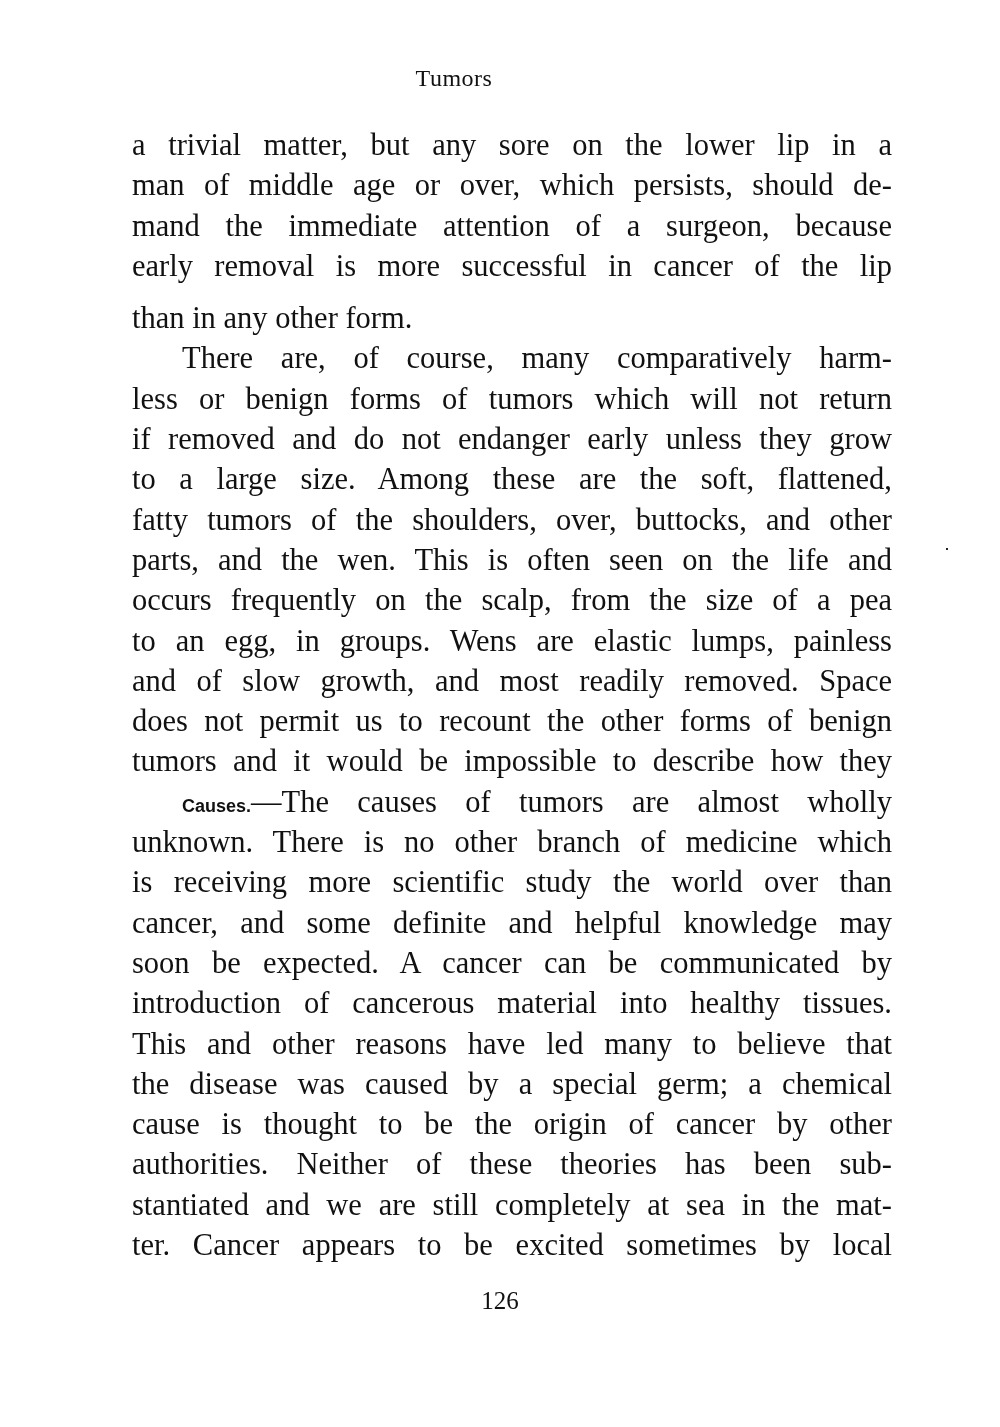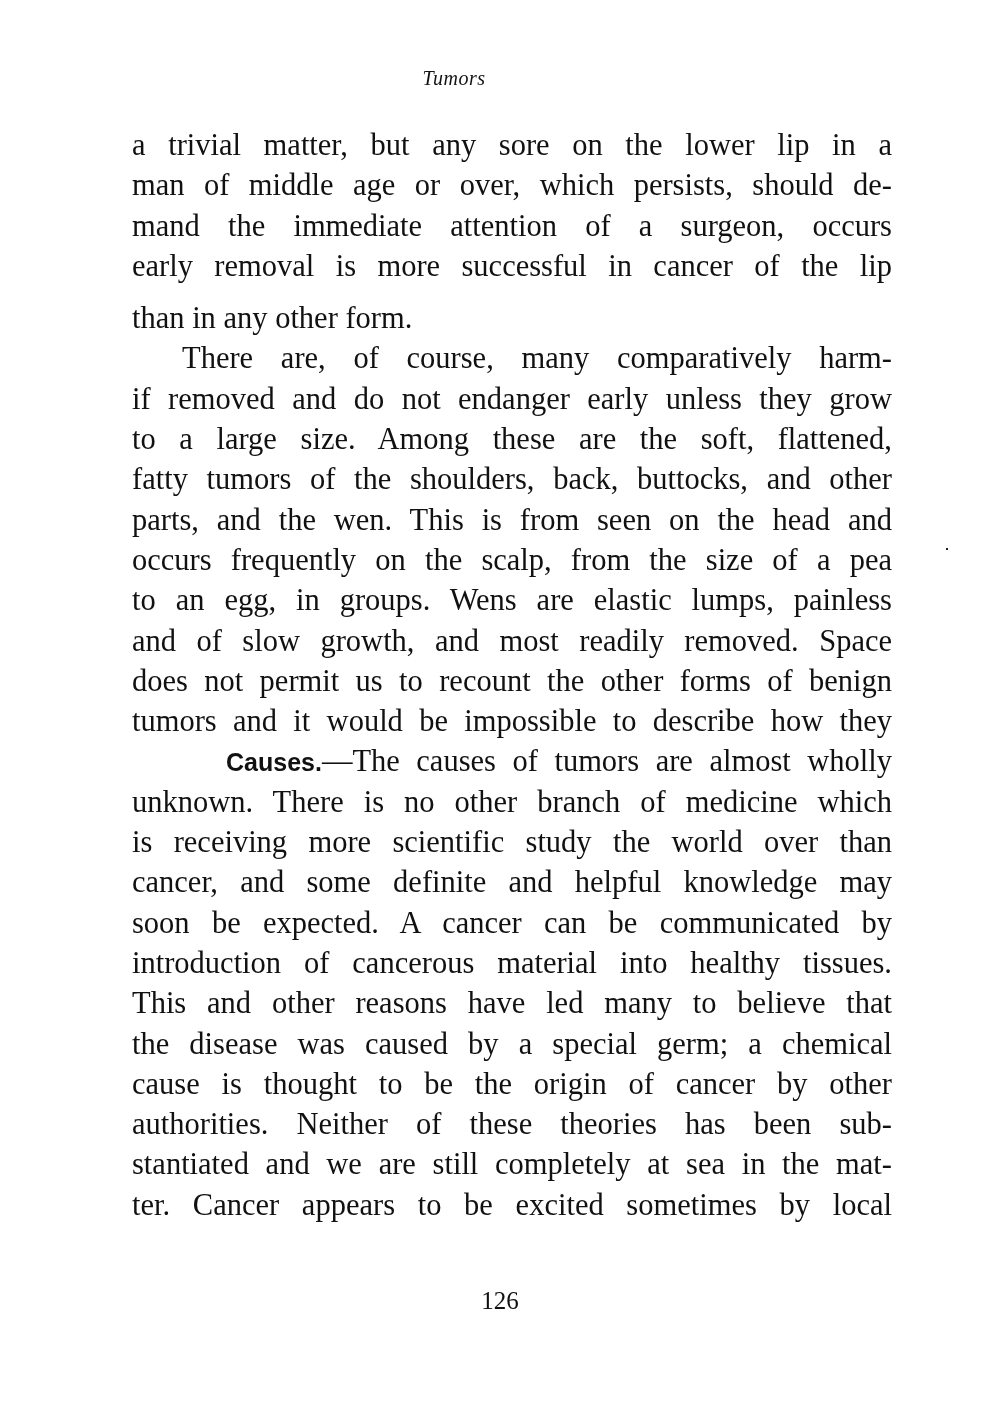--- a/index.html
+++ b/index.html
@@ -14,22 +14,21 @@
     overflow: hidden;
     font-family: "Liberation Serif", "DejaVu Serif", serif;
     color: #111111;
   }
   .running-head {
     position: absolute;
     top: 58px;
     left: 0;
     width: 908px;
     text-align: center;
-    font-style: italic;
-    font-size: 20px;
+    font-size: 24px;
     letter-spacing: 0.5px;
     line-height: 40px;
   }
   .text-block {
     position: absolute;
     left: 132px;
     top: 125px;
     width: 760px;
   }
   .line {
@@ -45,22 +44,21 @@
   .line.last {
     text-align-last: left;
     margin-top: 12px;
   }
   .line.indent {
     padding-left: 50px;
   }
   .bold-run {
     font-weight: bold;
     font-family: "Liberation Sans", "DejaVu Sans", sans-serif;
-    font-size: 25px;
-    margin-left: 44px;
+    font-size: 18px;
   }
   .page-number {
     position: absolute;
     top: 1283px;
     left: 0;
     width: 1000px;
     text-align: center;
     font-size: 25px;
     line-height: 36px;
   }
@@ -76,31 +74,32 @@
 </head>
 <body>
 
 <div class="running-head">Tumors</div>
 
 <div class="text-block">
 
   <div>
     <span class="line">a trivial matter, but any sore on the lower lip in a</span>
     <span class="line">man of middle age or over, which persists, should de-</span>
-    <span class="line">mand the immediate attention of a surgeon, occurs</span>
+    <span class="line">mand the immediate attention of a surgeon, because</span>
     <span class="line">early removal is more successful in cancer of the lip</span>
     <span class="line last">than in any other form.</span>
   </div>
 
   <div>
     <span class="line indent">There are, of course, many comparatively harm-</span>
+    <span class="line">less or benign forms of tumors which will not return</span>
     <span class="line">if removed and do not endanger early unless they grow</span>
     <span class="line">to a large size.  Among these are the soft, flattened,</span>
-    <span class="line">fatty tumors of the shoulders, back, buttocks, and other</span>
-    <span class="line">parts, and the wen.  This is from seen on the head and</span>
+    <span class="line">fatty tumors of the shoulders, over, buttocks, and other</span>
+    <span class="line">parts, and the wen.  This is often seen on the life and</span>
     <span class="line">occurs frequently on the scalp, from the size of a pea</span>
     <span class="line">to an egg, in groups.  Wens are elastic lumps, painless</span>
     <span class="line">and of slow growth, and most readily removed.  Space</span>
     <span class="line">does not permit us to recount the other forms of benign</span>
     <span class="line">tumors and it would be impossible to describe how they</span>
   </div>
 
   <div>
     <span class="line indent"><span class="bold-run">Causes.</span><span>—The causes of tumors are almost wholly</span></span>
     <span class="line">unknown.  There is no other branch of medicine which</span>

